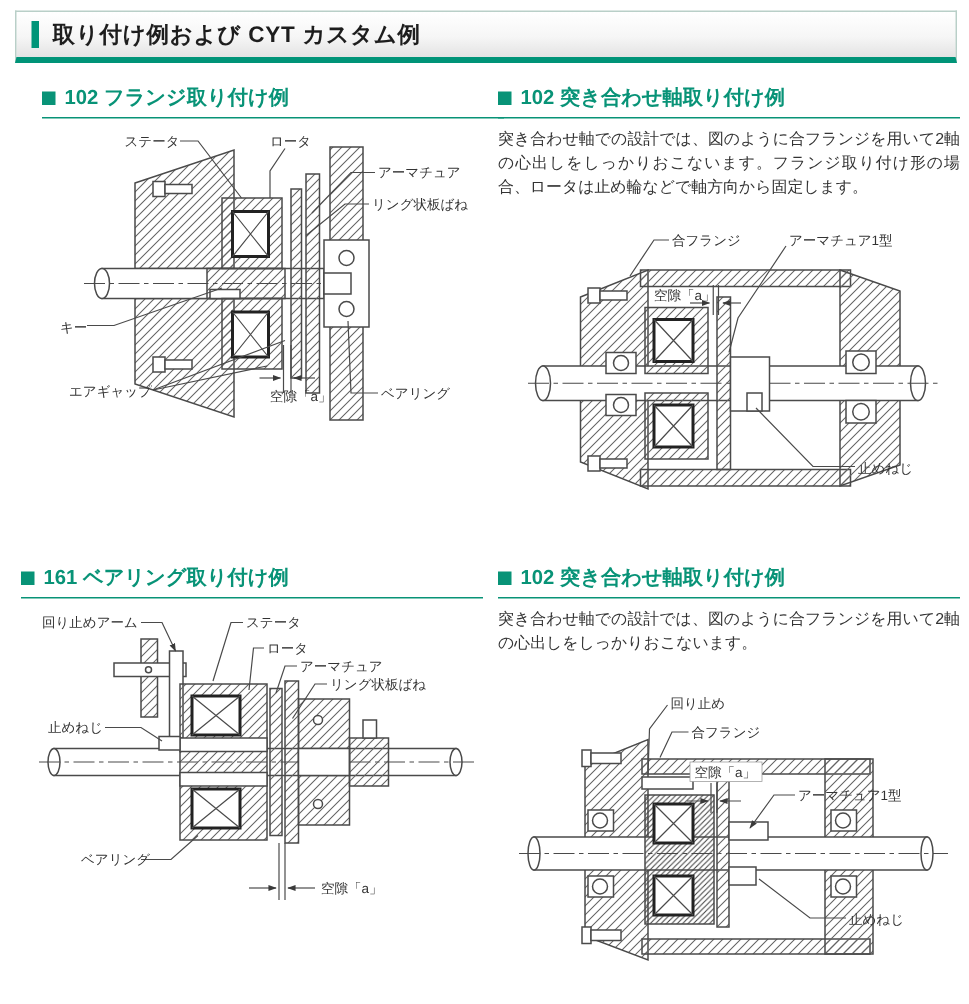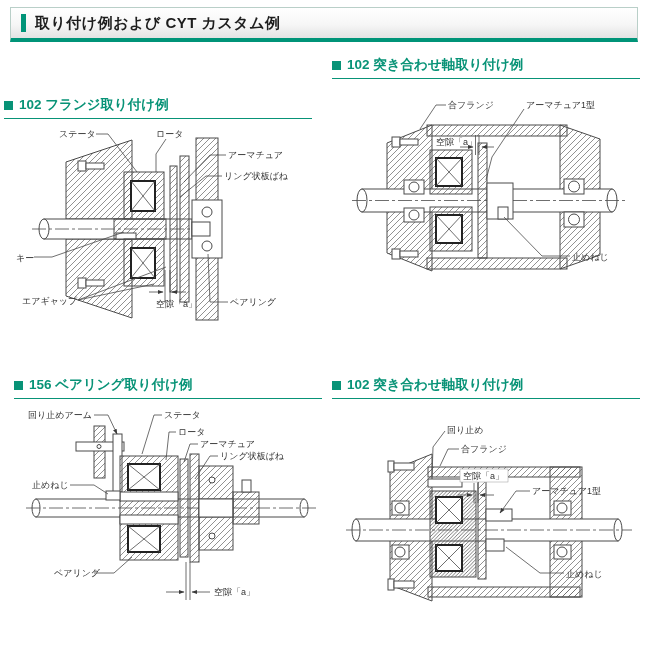--- a/index.html
+++ b/index.html
@@ -10,21 +10,21 @@
   }
   .header{
     position:absolute;left:10px;top:7px;width:626px;height:30px;
     border:1px solid #b9cfc8;border-bottom:4px solid #009478;
     background:linear-gradient(180deg,#ffffff 0%,#f6f6f6 55%,#e3e3e3 100%);
     display:flex;align-items:center;text-align:center;
   }
   .accent-bar{width:5px;height:18px;background:#009478;margin:0 9px 0 10px;}
   .page-title{font-size:15px;font-weight:bold;color:#1d1d1d;letter-spacing:.5px;}
   .section{position:absolute;width:308px;}
-  #sec1{left:4px;top:56px;margin-top:40px;}
+  #sec1{left:28px;top:56px;}
   #sec2{left:332px;top:56px;}
   #sec3{left:14px;top:376px;}
   #sec4{left:332px;top:376px;}
   .sec-heading{
     display:flex;align-items:center;gap:6px;
     color:#089377;font-weight:bold;font-size:13.5px;
     border-bottom:1.5px solid #089377;padding-bottom:4px;
   }
   .bullet{width:9px;height:9px;background:#089377;flex:0 0 auto;}
   .sec-body{
@@ -129,20 +129,21 @@
     <text x="152" y="185">空隙「a」</text>
     <text x="226" y="183">ベアリング</text>
   </svg>
 </div>
 
 <div class="section" id="sec2">
   <div class="sec-heading">
     <span class="bullet"></span>
     <span>102 突き合わせ軸取り付け例</span>
   </div>
+  <div class="sec-body">突き合わせ軸での設計では、図のように合フランジを用いて2軸の心出しをしっかりおこないます。フランジ取り付け形の場合、ロータは止め輪などで軸方向から固定します。</div>
 
   <svg class="diagram" width="308" height="192" viewBox="0 0 308 192">
     <g>
       <polygon class="shape" points="55,48 100,30 100,176 55,158" fill="url(#h)"></polygon>
       <rect class="shape" x="95" y="30" width="140" height="11" fill="url(#h)"></rect>
       <rect class="shape" x="95" y="163" width="140" height="11" fill="url(#h)"></rect>
       <polygon class="shape" points="228,30 268,44 268,160 228,174" fill="url(#h)"></polygon>
     </g>
     <g>
       <rect class="shape" x="30" y="94" width="250" height="23" fill="#fff"></rect>
@@ -193,21 +194,21 @@
     <text x="116" y="13">合フランジ</text>
     <text x="194" y="13">アーマチュア1型</text>
     <text x="104" y="50">空隙「a」</text>
     <text x="240" y="165">止めねじ</text>
   </svg>
 </div>
 
 <div class="section" id="sec3">
   <div class="sec-heading">
     <span class="bullet"></span>
-    <span>156 ベアリング取り付け例</span>
+    <span>161 ベアリング取り付け例</span>
   </div>
 
   <svg class="diagram" width="308" height="200" viewBox="0 0 308 200">
     <g>
       <rect class="shape" x="80" y="22" width="11" height="52" fill="url(#h)"></rect>
       <rect class="shape" x="62" y="38" width="48" height="9" fill="#fff"></rect>
       <rect class="shape" x="99" y="30" width="9" height="58" fill="#fff"></rect>
       <circle class="shape" cx="85" cy="42.5" r="2" fill="#fff"></circle>
     </g>
     <g>
@@ -262,20 +263,21 @@
     <text x="40" y="172">ベアリング</text>
     <text x="200" y="191">空隙「a」</text>
   </svg>
 </div>
 
 <div class="section" id="sec4">
   <div class="sec-heading">
     <span class="bullet"></span>
     <span>102 突き合わせ軸取り付け例</span>
   </div>
+  <div class="sec-body">突き合わせ軸での設計では、図のように合フランジを用いて2軸の心出しをしっかりおこないます。</div>
 
   <svg class="diagram" width="308" height="205" viewBox="0 0 308 205">
     <g>
       <polygon class="shape" points="58,52 100,35 100,182 58,166" fill="url(#h)"></polygon>
       <rect class="shape" x="96" y="48" width="152" height="10" fill="url(#h)"></rect>
       <rect class="shape" x="96" y="168" width="152" height="10" fill="url(#h)"></rect>
       <rect class="shape" x="218" y="48" width="32" height="130" fill="url(#h)"></rect>
     </g>
     <g>
       <rect class="shape" x="56" y="42" width="6" height="11" fill="#fff"></rect>

